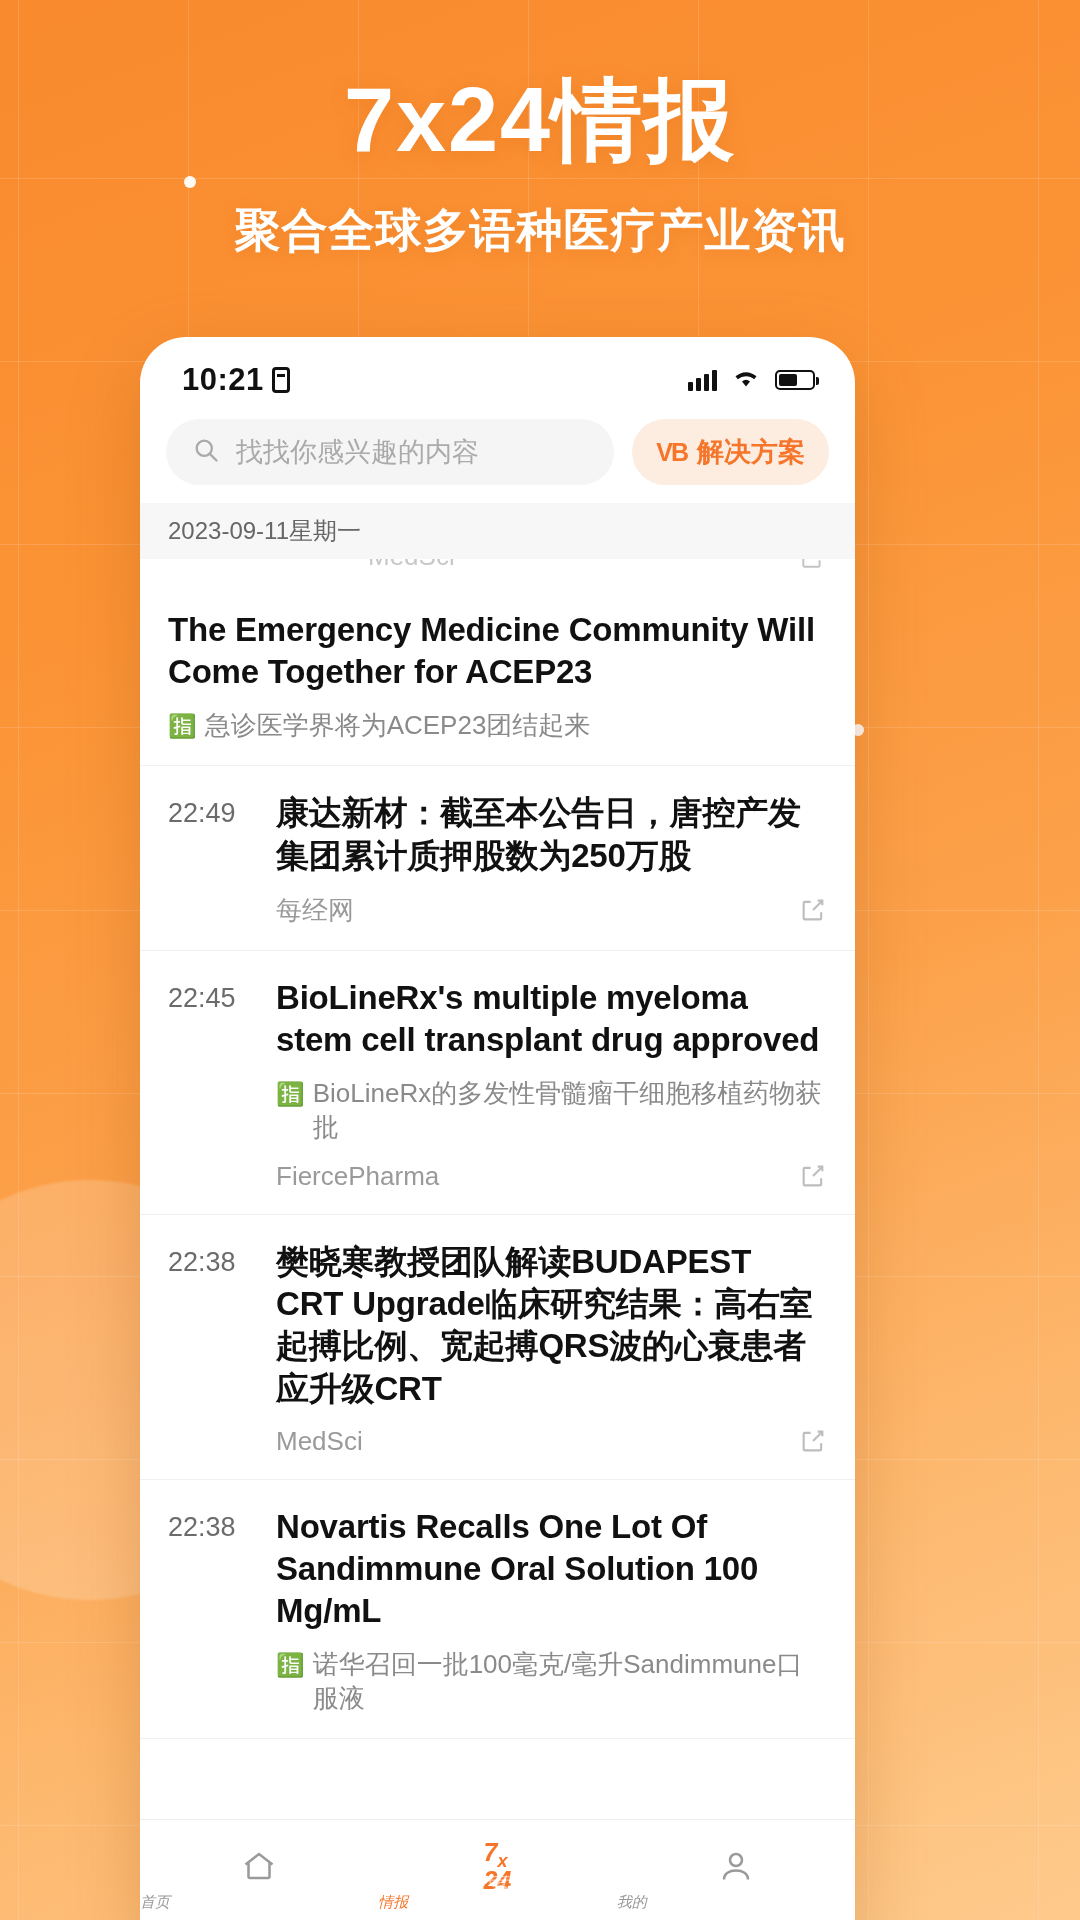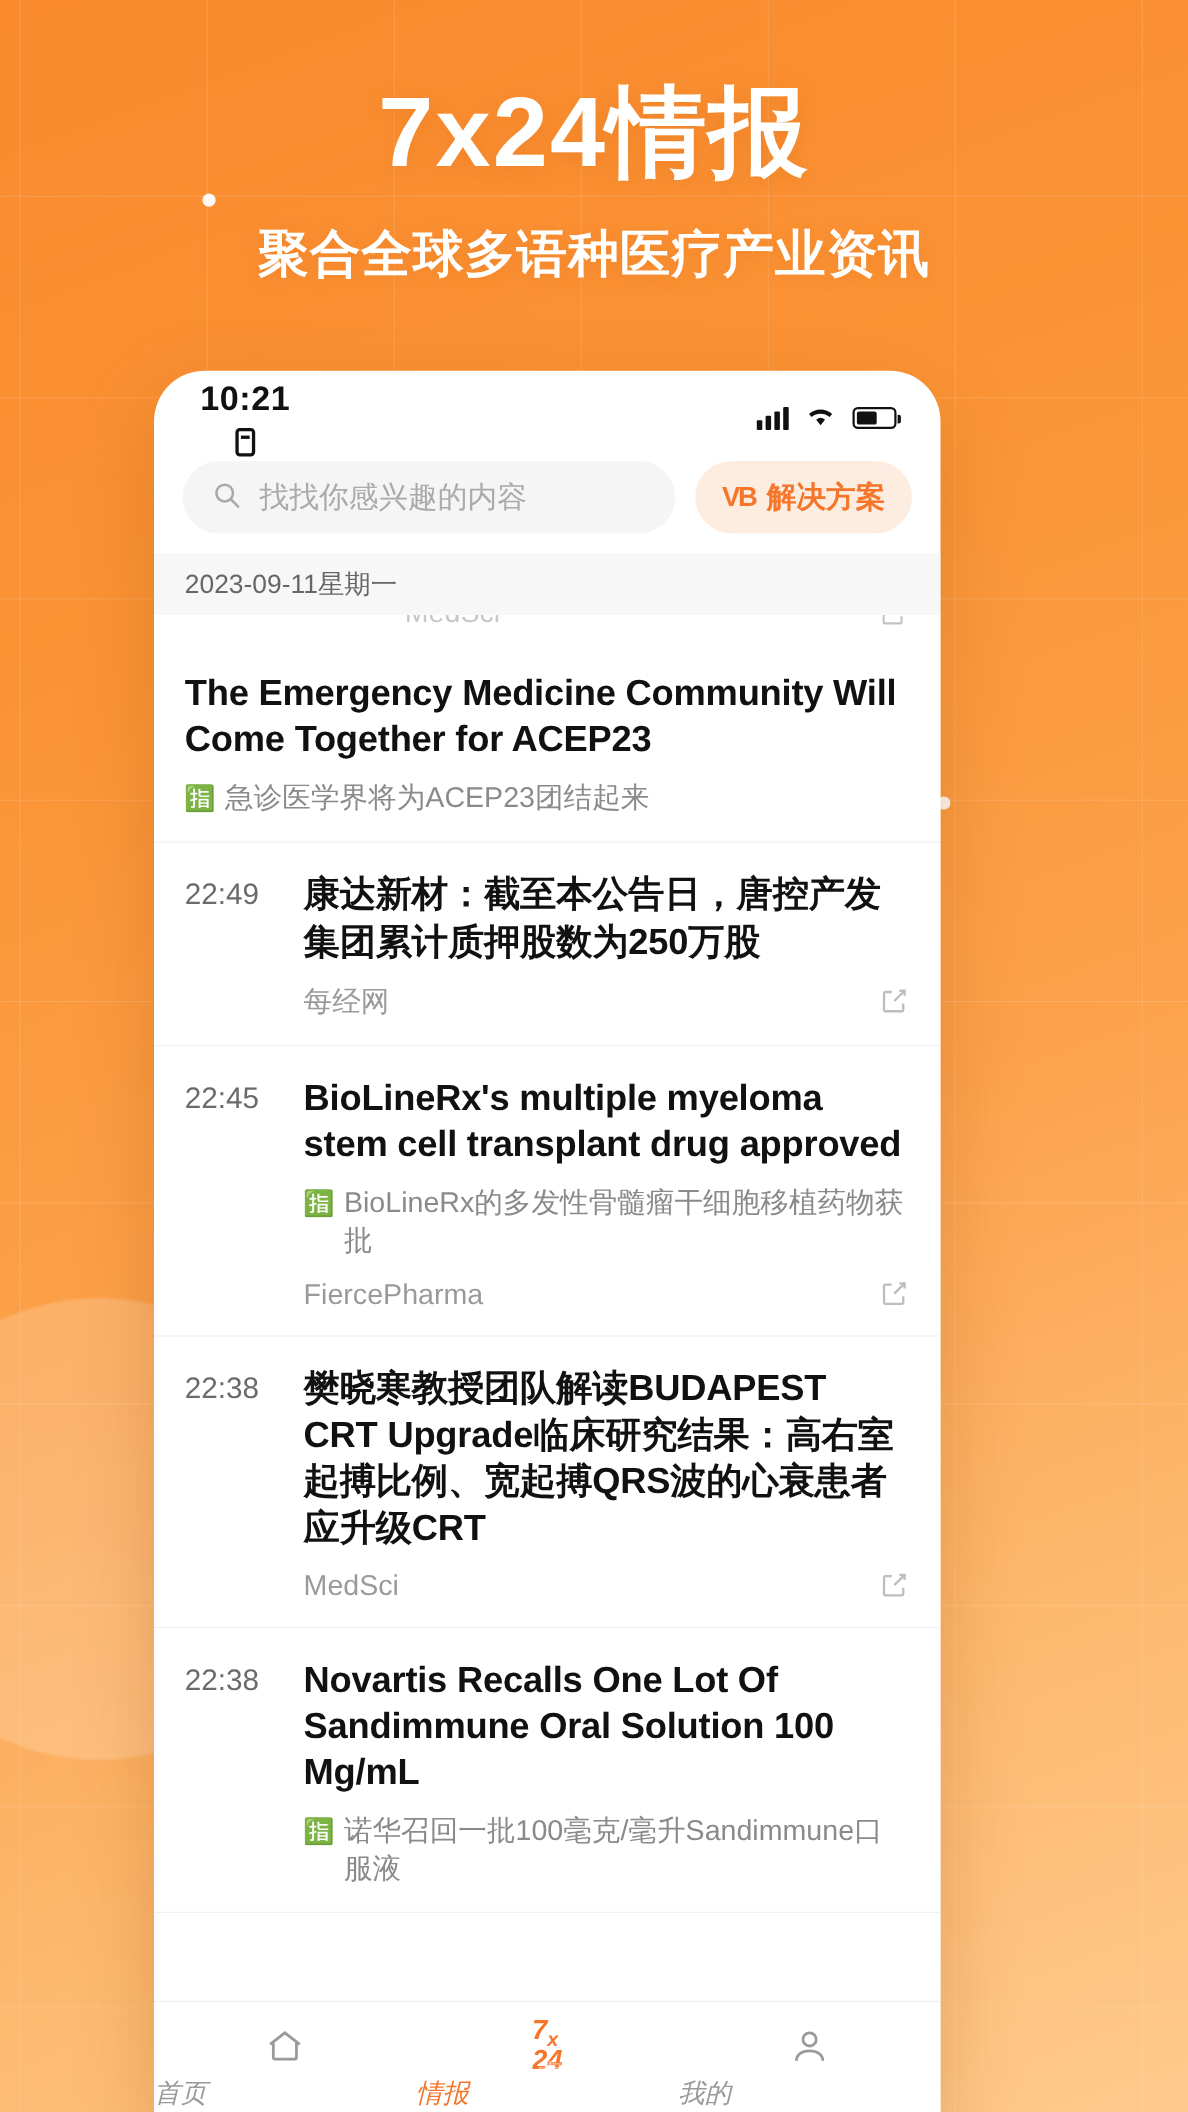--- a/index.html
+++ b/index.html
@@ -58,21 +58,21 @@
     overflow: hidden;
   }
 
   .statusbar {
     height: 72px;
     display: flex; align-items: center; justify-content: space-between;
     padding: 14px 40px 0 42px;
   }
   .statusbar .time {
     font-size: 31px; font-weight: bold; color: #111; letter-spacing: 0.5px;
-    display: flex; align-items: center; gap: 8px; flex-direction: column;
+    display: flex; align-items: center; gap: 8px;
   }
   .sb-icons { display: flex; align-items: center; gap: 14px; }
   .sig { display: flex; align-items: flex-end; gap: 3px; height: 22px; }
   .sig i { display: block; width: 5px; background: #111; border-radius: 1px; }
   .sig i:nth-child(1){height:9px}.sig i:nth-child(2){height:13px}.sig i:nth-child(3){height:17px}.sig i:nth-child(4){height:21px}
   .batt {
     width: 40px; height: 20px; border: 2px solid #111; border-radius: 5px;
     position: relative; display: flex; align-items: center; padding: 2px;
   }
   .batt::after {
@@ -140,21 +140,21 @@
     width: 28px; height: 28px; position: relative; color:#b5b5b5;
   }
   .share-ic svg { display: block; }
 
   .tabbar {
     position: absolute; bottom: 0; left: 0; width: 715px; height: 118px;
     background: #fff; border-top: 1px solid #eee;
     display: flex; align-items: center;
   }
   .tab { flex: 1; text-align: left; font-style: italic; }
-  .tab .lbl { font-size: 24px; color: #9a9a9a; margin-top: 6px; }
+  .tab .lbl { font-size: 15px; color: #9a9a9a; margin-top: 6px; }
   .tab.active .lbl { color: #f5762a; }
   .tab .ic { height: 42px; display: flex; align-items: center; justify-content: center; color: #9a9a9a; }
   .tab.active .ic { color: #f5762a; }
   .logo724 { font-size: 25px; font-weight: bold; color: #f5762a; line-height: .9; }
 
   .watermark {
     position: absolute; bottom: 18px; left: 0; width: 100%;
     text-align: center; font-size: 24px; color: rgba(255,255,255,0.55);
     letter-spacing: 1px;
   }

